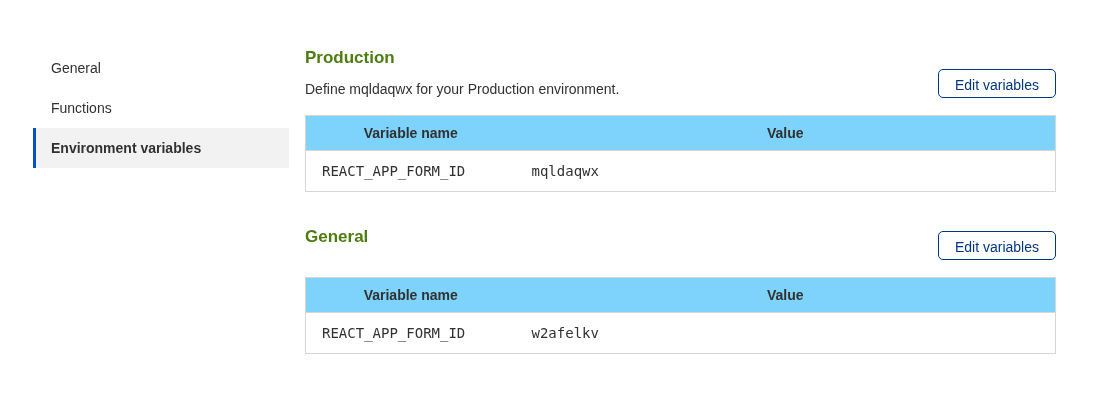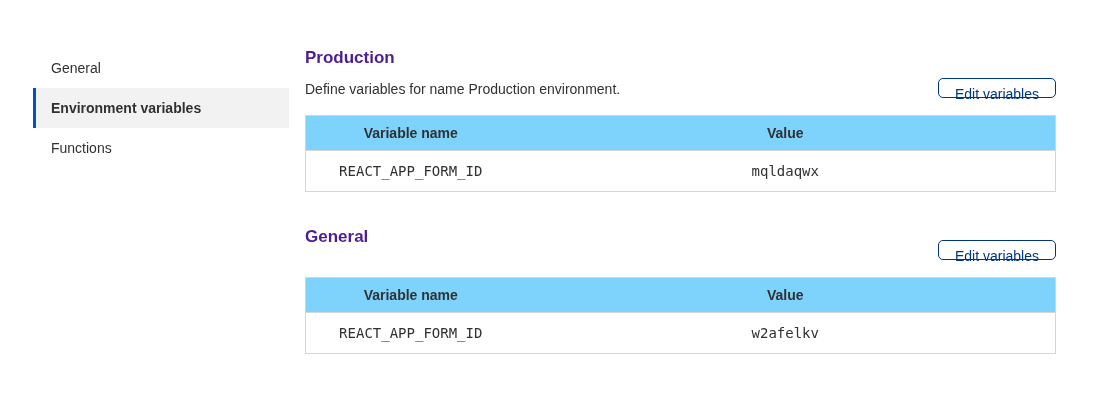--- a/index.html
+++ b/index.html
@@ -51,37 +51,37 @@
     display: flex;
     justify-content: space-between;
     align-items: flex-end;
     margin-bottom: 17px;
   }
   .section-title {
     margin: 0 0 13px 0;
     font-size: 17px;
     font-weight: 700;
     line-height: 20px;
-    color: #4c1d95;
+    color: #4d7c0f;
   }
   .section-desc {
     margin: 0;
     font-size: 14px;
     line-height: 17px;
     color: #313131;
   }
   .edit-btn {
     background: #ffffff;
     border: 1px solid #003681;
     color: #003681;
     border-radius: 5px;
     font-size: 14px;
     font-family: "Liberation Sans", "DejaVu Sans", sans-serif;
     padding: 0 16px;
-    height: 20px;
+    height: 29px;
     line-height: 30px;
     cursor: pointer;
     white-space: nowrap;
   }
 
   
   table.vars-table {
     width: 100%;
     border-collapse: collapse;
     border: 1px solid #d5d5d5;
@@ -95,41 +95,40 @@
     border-bottom: 1px solid #d5d5d5;
     color: #313131;
   }
   table.vars-table th.col-name { width: 210px; }
   table.vars-table td {
     padding: 12px 16px;
     font-family: "DejaVu Sans Mono", monospace;
     font-size: 14px;
     color: #313131;
     background: #ffffff;
-    text-align: center;
   }
 </style>
 </head>
 <body>
 
 <div class="page">
 
   <nav class="sidebar">
     <div class="sidebar-item">General</div>
+    <div class="sidebar-item">Functions</div>
     <div class="sidebar-item selected">Environment variables</div>
-    <div class="sidebar-item">Functions</div>
   </nav>
 
   <main class="content">
 
     <section class="env-section">
       <div class="section-header">
         <div class="section-text">
           <h2 class="section-title">Production</h2>
-          <p class="section-desc">Define variables for name Production environment.</p>
+          <p class="section-desc">Define mqldaqwx for your Production environment.</p>
         </div>
         <button class="edit-btn">Edit variables</button>
       </div>
       <table class="vars-table">
         <thead>
           <tr>
             <th class="col-name">Variable name</th>
             <th>Value</th>
           </tr>
         </thead>

